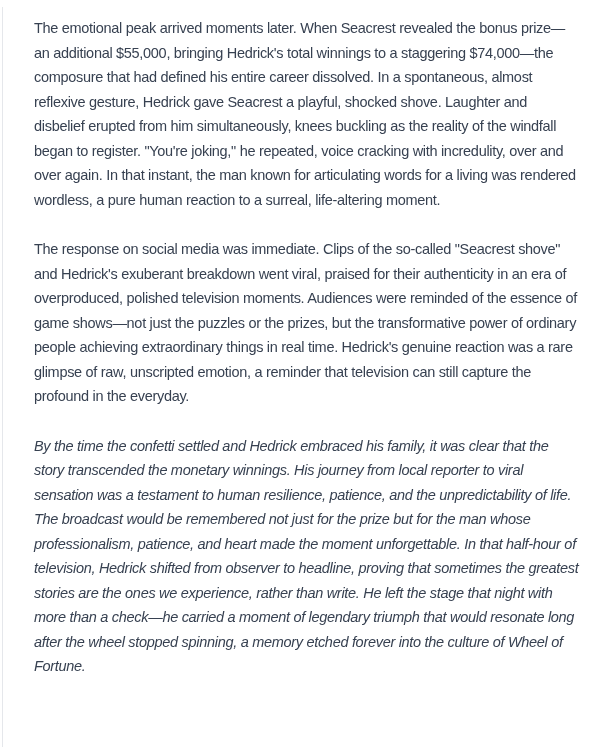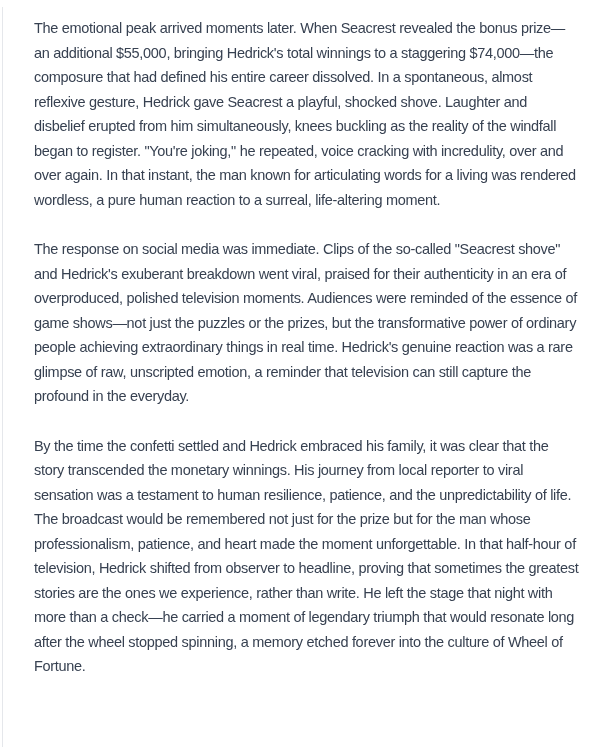--- a/index.html
+++ b/index.html
@@ -38,20 +38,21 @@
     margin: 0 0 25px 0;
     max-width: 546px;
     font-size: 14.5px;
     line-height: 24.5px;
     letter-spacing: -0.3px;
     color: #374151;
     text-align: left;
   }
   .article p:last-child {
     margin-bottom: 0;
+    font-style: italic;
   }
 </style>
 </head>
 <body>
 
 <div class="page">
   <div class="left-divider"></div>
   <article class="article">
     <p>The emotional peak arrived moments later. When Seacrest revealed the bonus prize—an additional $55,000, bringing Hedrick's total winnings to a staggering $74,000—the composure that had defined his entire career dissolved. In a spontaneous, almost reflexive gesture, Hedrick gave Seacrest a playful, shocked shove. Laughter and disbelief erupted from him simultaneously, knees buckling as the reality of the windfall began to register. "You're joking," he repeated, voice cracking with incredulity, over and over again. In that instant, the man known for articulating words for a living was rendered wordless, a pure human reaction to a surreal, life-altering moment.</p>
     <p>The response on social media was immediate. Clips of the so-called "Seacrest shove" and Hedrick's exuberant breakdown went viral, praised for their authenticity in an era of overproduced, polished television moments. Audiences were reminded of the essence of game shows—not just the puzzles or the prizes, but the transformative power of ordinary people achieving extraordinary things in real time. Hedrick's genuine reaction was a rare glimpse of raw, unscripted emotion, a reminder that television can still capture the profound in the everyday.</p>

